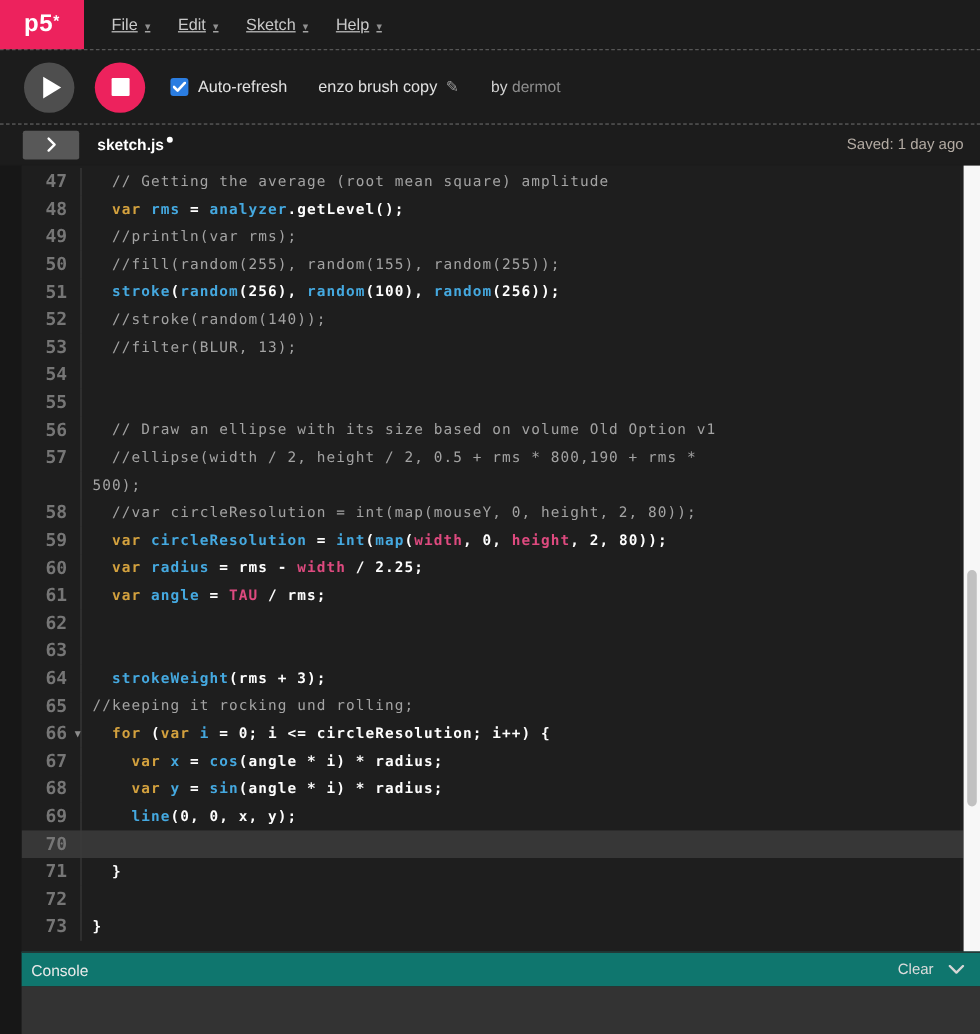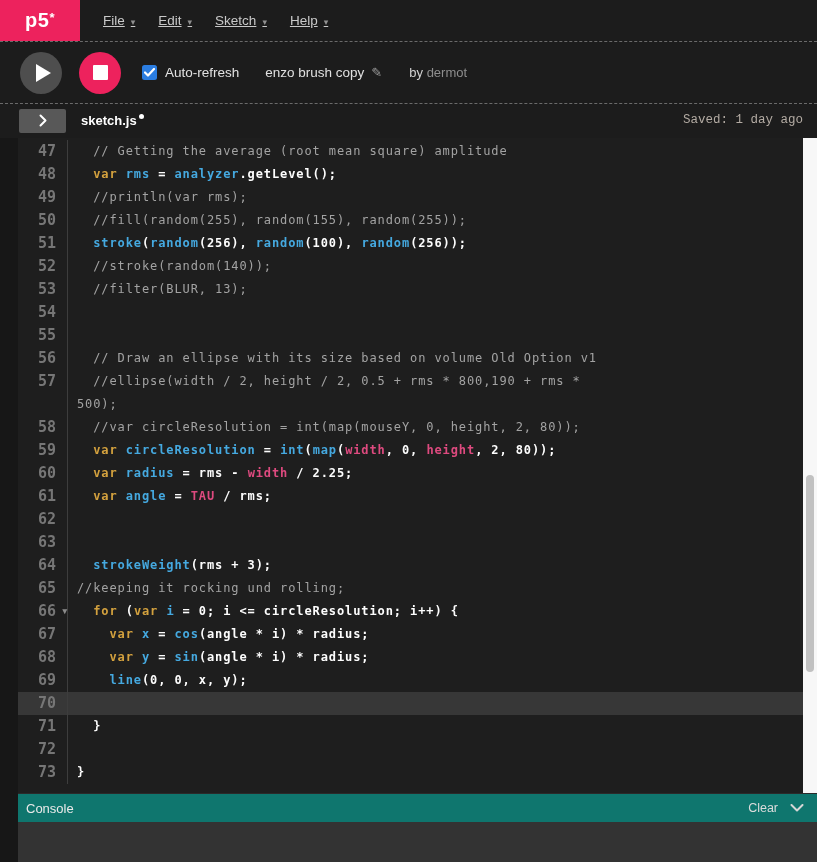--- a/index.html
+++ b/index.html
@@ -5,21 +5,21 @@
   * { margin:0; padding:0; box-sizing:border-box; }
   html,body { background:#000; }
   .screen {
     position:relative; width:817px; height:862px;
     background:#1c1c1c; overflow:hidden;
     font-family:"Liberation Sans", sans-serif;
     -webkit-font-smoothing:antialiased;
   }
   
   .navbar { height:42px; display:flex; align-items:center; border-bottom:1px dashed #6a6a6a; background:#1c1c1c; }
-  .logo { width:80px; height:41px; background:var(--brand); color:#fff; display:flex; align-items:center; justify-content:center; font-weight:bold; font-size:20px; letter-spacing:0.5px; }
+  .logo { width:70px; height:41px; background:var(--brand); color:#fff; display:flex; align-items:center; justify-content:center; font-weight:bold; font-size:20px; letter-spacing:0.5px; }
   .logo sup { font-size:13px; margin-top:-7px; }
   .menu-item { margin-left:23px; color:#c9c9c9; font-size:13.5px; display:flex; align-items:center; cursor:default;text-decoration:underline; }
   .menu-item:first-of-type { margin-left:24px; }
   .menu-caret { font-size:9px; color:#909090; margin-left:6px; margin-top:2px; }
   
   .toolbar { height:62px; display:flex; align-items:center; border-bottom:1px dashed #6a6a6a; background:#1c1c1c; }
   .btn-round { width:42px; height:42px; border-radius:50%; display:flex; align-items:center; justify-content:center; cursor:pointer; }
   .btn-play { background:#4e4e4e; margin-left:20px; }
   .play-tri { width:0; height:0; border-left:15px solid #fff; border-top:9px solid transparent; border-bottom:9px solid transparent; margin-left:5px; }
   .btn-stop { background:var(--brand); margin-left:17px; }
@@ -28,21 +28,21 @@
   .auto-label { margin-left:8px; color:#e2e2e2; font-size:13.5px; }
   .proj-title { margin-left:26px; color:#e0e0e0; font-size:13.5px; }
   .pencil { margin-left:7px; color:#9a9a9a; font-size:13px; cursor:pointer; }
   .byline { margin-left:27px; font-size:13px; color:#d2d2d2; }
   .byline .author { color:#8e8e8e; cursor:pointer; }
   
   .tabbar { height:33px; display:flex; align-items:center; position:relative; background:#1c1c1c; }
   .toggle-btn { margin-left:19px; width:47px; height:24px; background:#585858; border-radius:2px; display:flex; align-items:center; justify-content:center; cursor:pointer; }
   .tab-name { margin-left:15px; color:#fff; font-size:13px; font-weight:bold; display:flex; align-items:flex-start; cursor:pointer; }
   .unsaved-dot { width:5px; height:5px; border-radius:50%; background:#fff; margin-left:2px; margin-top:1px; }
-  .saved { position:absolute; right:14px; top:9px; color:#b3aba3; font-size:12.5px;font-family:Liberation Mono, monospace; }
+  .saved { position:absolute; right:14px; top:9px; color:#b3aba3; font-size:12.5px; }
   
   .rail { position:absolute; left:0; top:138px; width:18px; height:724px; background:#171717; }
   .main { position:absolute; top:138px; left:18px; right:0; height:655px; background:#1e1e1e; }
   .editor { position:absolute; left:0; top:0; right:14px; bottom:0; overflow:hidden; padding-top:2px; }
   .code-row { display:flex; height:23px; }
   .code-row.active { background:#373737; }
   .gutter { width:50px; flex:none; border-right:1px solid #3d3d3d; color:var(--ln); font-family:"DejaVu Sans Mono", monospace; font-size:15px; line-height:23px; font-weight:bold; text-align:right; padding-right:11px; position:relative; }
   .fold { position:absolute; right:0px; top:0px; font-size:9px; color:#8c8c8c; line-height:23px; font-family:"Liberation Sans",sans-serif; }
   .code { white-space:pre; font-family:"DejaVu Sans Mono", monospace; font-size:12px; letter-spacing:0.9px; font-weight:bold; line-height:23px; color:var(--plain); padding-left:9px; }
   .tk-k { color:var(--kw); }

